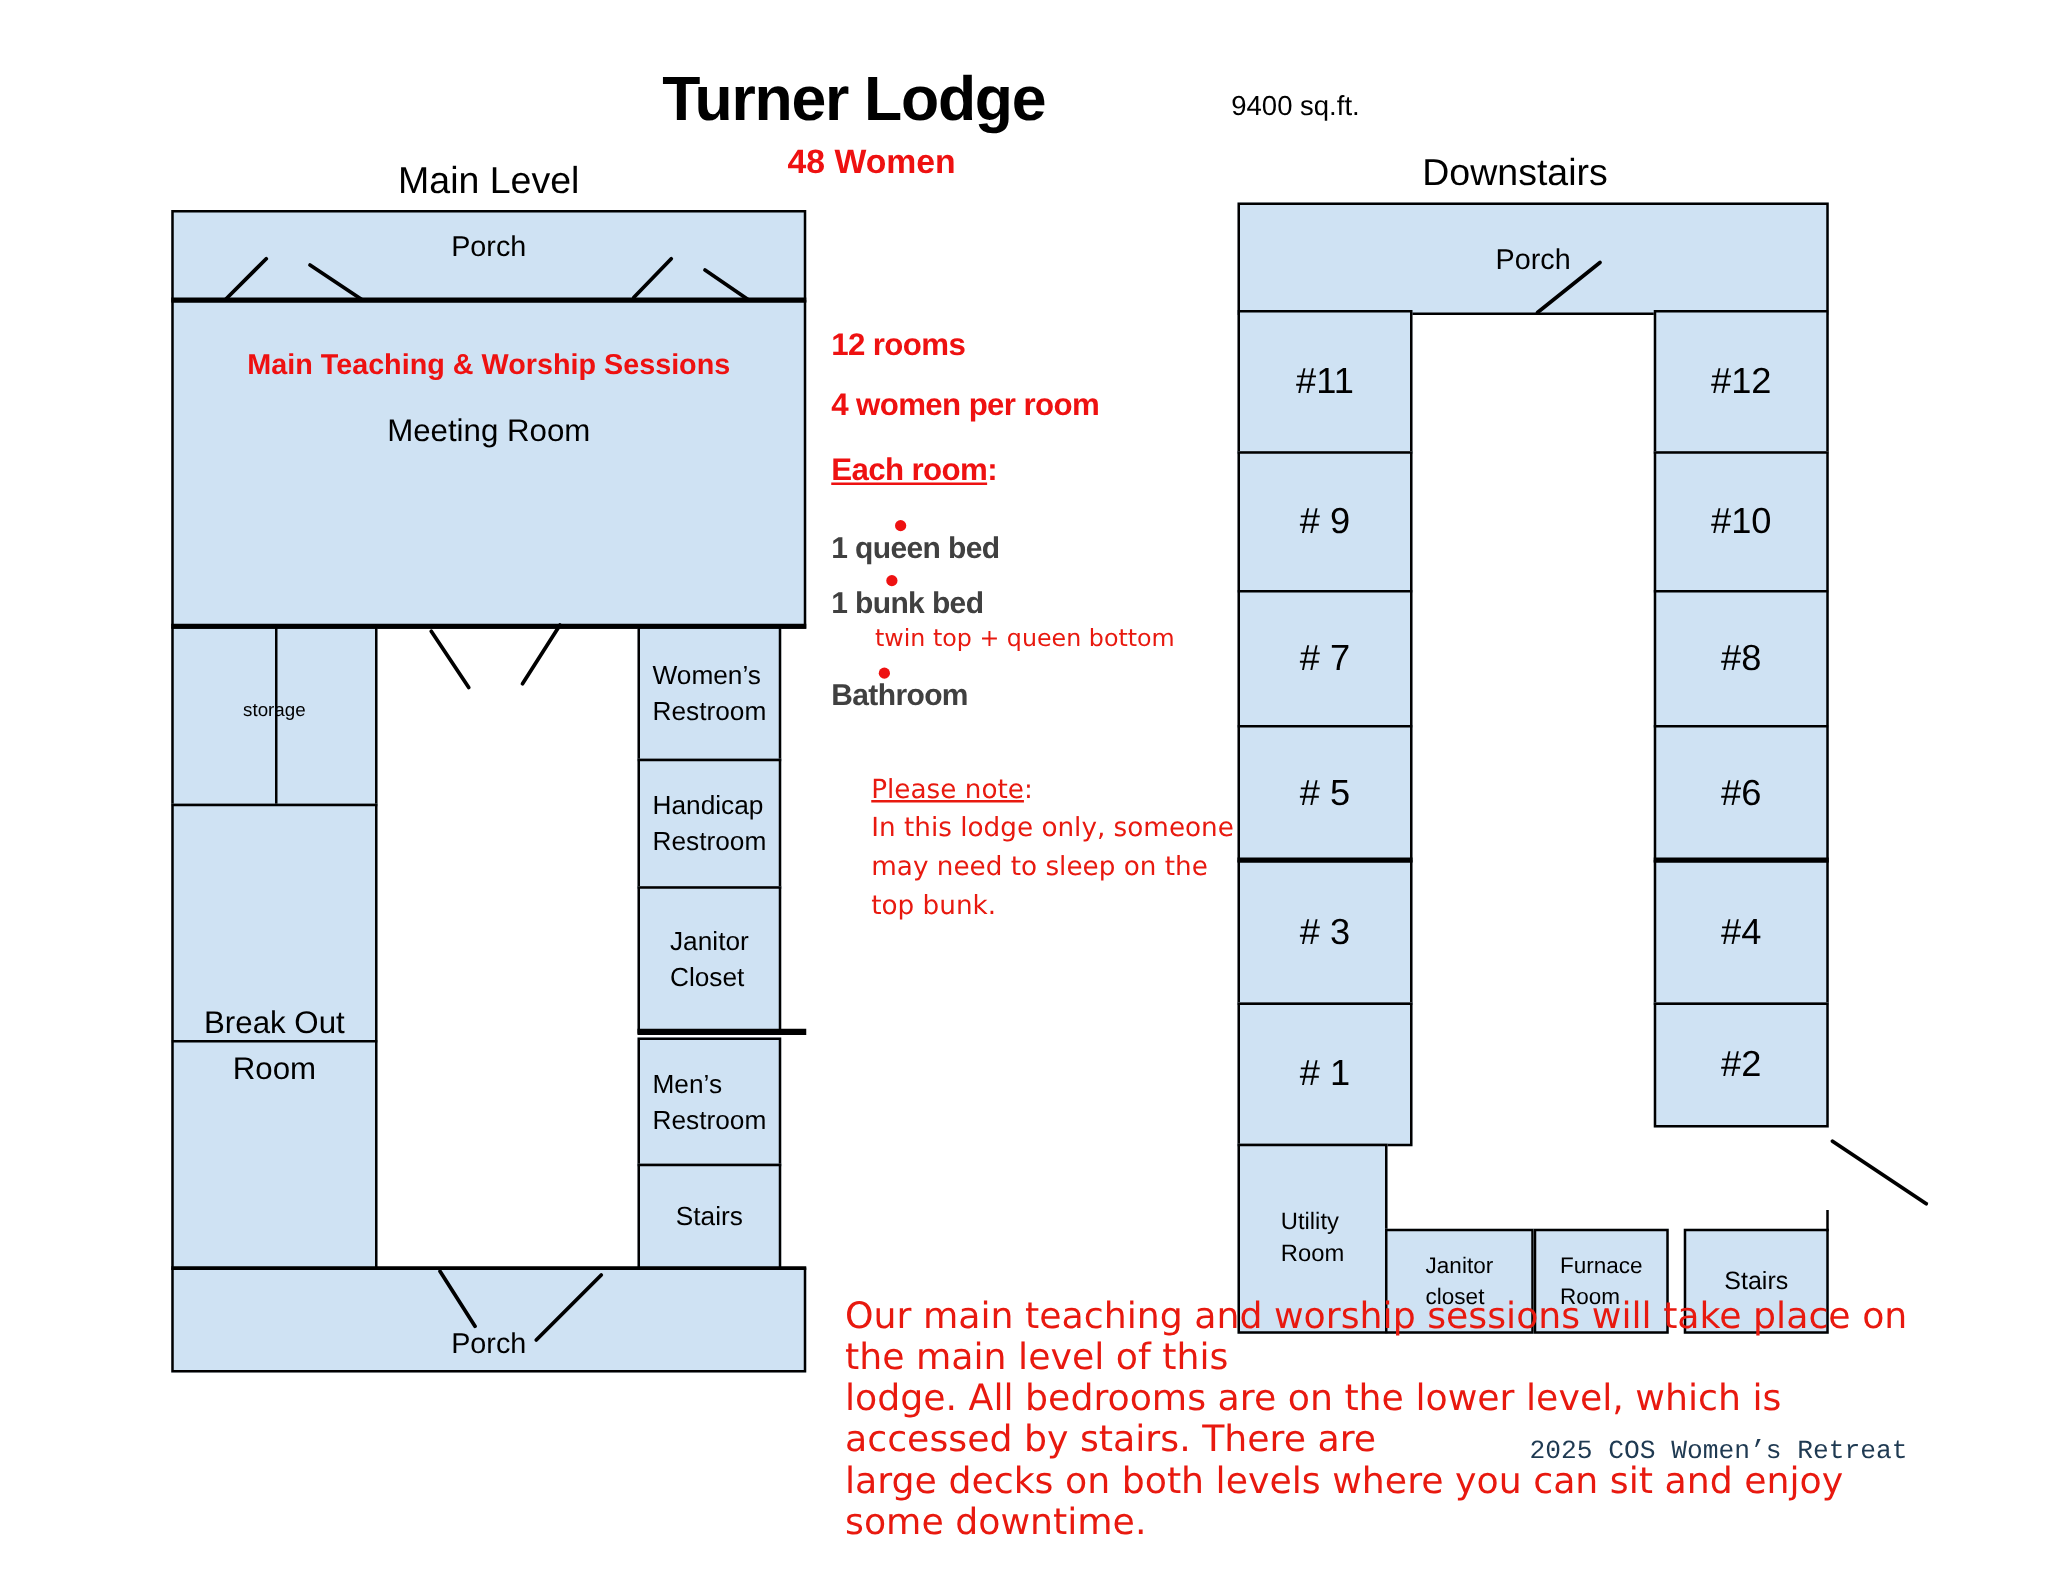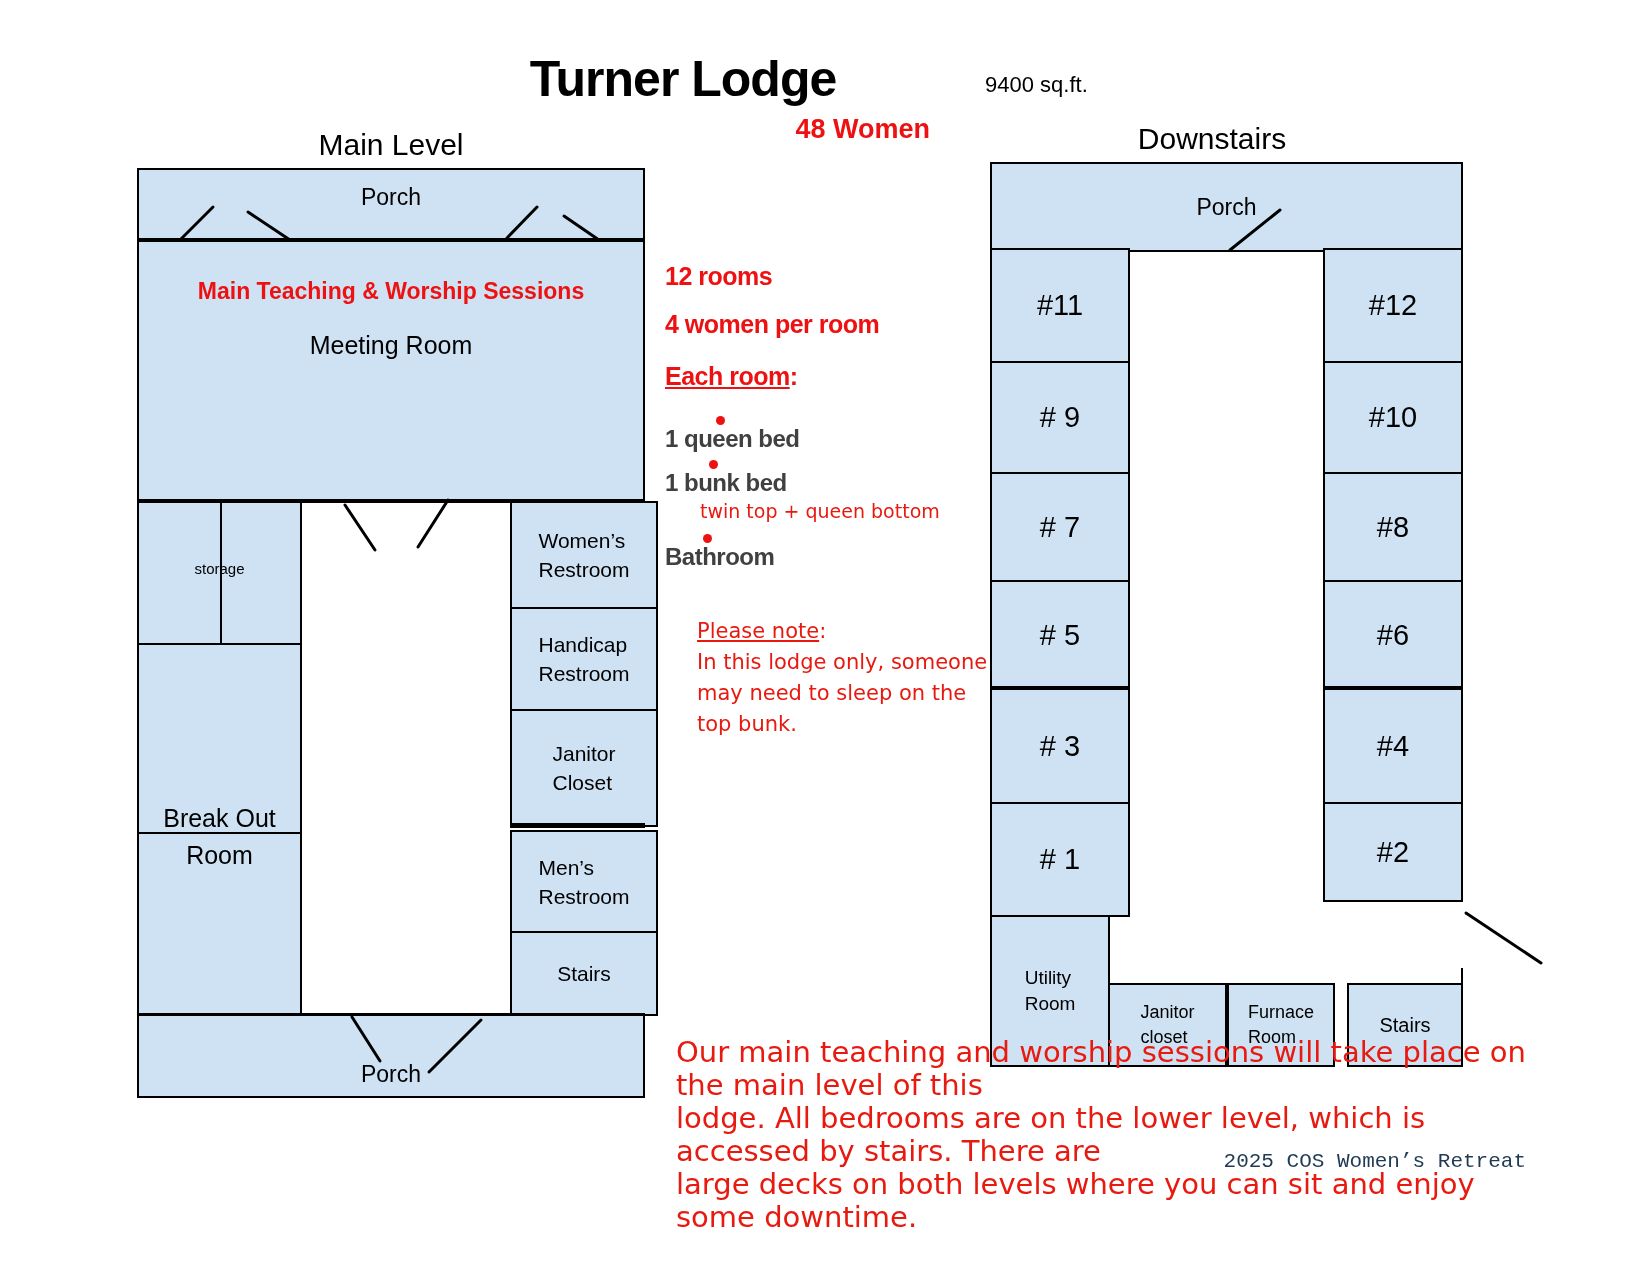--- a/index.html
+++ b/index.html
@@ -11,37 +11,37 @@
   
   .room{
     position:absolute;background:#cfe2f3;border:2px solid #000;box-sizing:border-box;
     display:flex;align-items:center;justify-content:center;text-align:left;
   }
   .room span{white-space:pre-line;}
   .plan{position:absolute;}
   
   .main-title{left:433px;top:50px;width:500px;text-align:center;font-size:50px;font-weight:bold;letter-spacing:-1px;}
   .sqft{left:985px;top:72px;font-size:22px;}
-  .capacity{left:630px;top:114px;width:300px;text-align:right;font-size:27px;font-weight:bold;color:#ee1111;}
+  .capacity{left:630px;top:114px;width:300px;text-align:left;font-size:27px;font-weight:bold;color:#ee1111;}
   .plan-title{font-size:30px;text-align:center;}
   .ml-title{left:241px;top:128px;width:300px;}
   .ds-title{left:1062px;top:122px;width:300px;}
   
   #mainPlan{left:137px;top:168px;width:508px;height:930px;}
   .ml-porch-top{left:0;top:0;width:508px;height:74px;font-size:23px;align-items:flex-start;padding-top:14px;}
   .ml-meeting{left:0;top:72px;width:508px;height:263px;flex-direction:column;justify-content:flex-start;padding-top:36px;gap:26px;}
   .ml-meeting .red{color:#ee1111;font-weight:bold;font-size:23px;}
   .ml-meeting .blk{font-size:25px;}
   .ml-storage-a{left:0;top:333px;width:85px;height:144px;}
   .ml-storage-b{left:83px;top:333px;width:82px;height:144px;}
   .ml-storage-lbl{left:0;top:392px;width:165px;text-align:center;font-size:15px;}
   .ml-breakout-u{left:0;top:475px;width:165px;height:191px;}
   .ml-breakout-l{left:0;top:664px;width:165px;height:184px;}
   .ml-breakout-lbl{left:0;top:632px;width:165px;text-align:center;font-size:25px;line-height:37px;white-space:pre-line;}
-  .ml-r{left:373px;width:148px;font-size:21px;line-height:29px;}
+  .ml-r{left:373px;width:115px;font-size:21px;line-height:29px;}
   .ml-r0{top:333px;height:108px;}
   .ml-r1{top:439px;height:104px;}
   .ml-r2{top:541px;height:118px;}
   .ml-r3{top:662px;height:103px;}
   .ml-r4{top:763px;height:85px;}
   .ml-porch-bot{left:0;top:846px;width:508px;height:84px;font-size:23px;align-items:flex-end;padding-bottom:8px;}
   
   #dsPlan{left:990px;top:162px;width:473px;height:905px;}
   .ds-porch{left:0;top:0;width:473px;height:90px;font-size:23px;}
   .ds-num{font-size:29px;}

